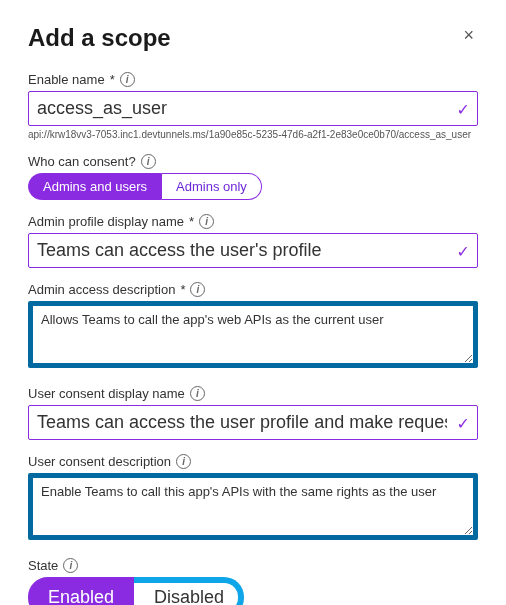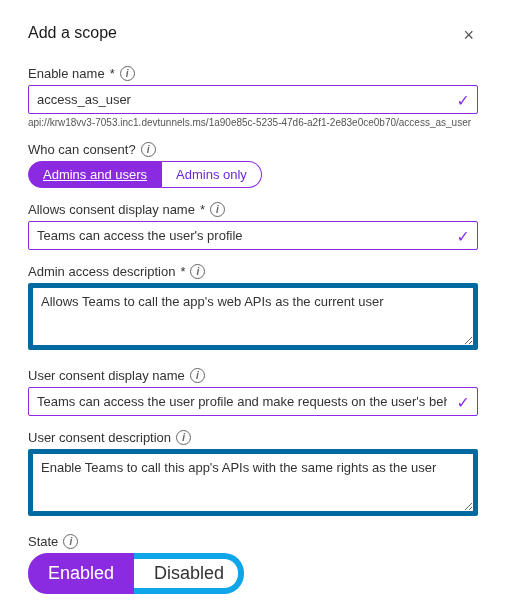--- a/index.html
+++ b/index.html
@@ -20,22 +20,22 @@
       position: relative;
       box-shadow: 0 2px 16px rgba(0,0,0,0.18);
     }
     .dialog-header {
       display: flex;
       justify-content: space-between;
       align-items: flex-start;
       margin-bottom: 20px;
     }
     .dialog-title {
-      font-size: 16px;
-      font-weight: 400;
+      font-size: 24px;
+      font-weight: 700;
       color: #1a1a1a;
     }
     .close-btn {
       background: none;
       border: none;
       font-size: 18px;
       cursor: pointer;
       color: #555;
       line-height: 1;
       padding: 2px 4px;
@@ -66,21 +66,21 @@
       color: #666;
       cursor: pointer;
       font-style: italic;
       font-weight: bold;
     }
     .input-field {
       width: 100%;
       border: 1px solid #8a2be2;
       border-radius: 2px;
       padding: 6px 30px 6px 8px;
-      font-size: 13px;
+      font-size: 18px;
       color: #333;
       outline: none;
       position: relative;
     }
     .input-wrapper {
       position: relative;
     }
     .input-check {
       position: absolute;
       right: 8px;
@@ -108,21 +108,20 @@
       background: #fff;
       color: #6d28d9;
     }
     .consent-btn.active {
       background: #8a2be2;
       color: #fff;
       border-color: #8a2be2;
     }
     .consent-btn:first-child {
       border-radius: 20px 0 0 20px;
-      text-decoration: underline;
     }
     .consent-btn:last-child {
       border-radius: 0 20px 20px 0;
       border-left: none;
     }
     .textarea-field {
       width: 100%;
       border: 5px solid #0369a1;
       border-radius: 2px;
       padding: 6px 8px;
@@ -193,21 +192,21 @@
       <span class="info-icon">i</span>
     </div>
     <div class="consent-buttons">
       <button class="consent-btn active">Admins and users</button>
       <button class="consent-btn">Admins only</button>
     </div>
   </div>
 
   <div class="field-group">
     <div class="field-label">
-      <span>Allows consent display name</span>
+      <span>Admin profile display name</span>
       <span class="required">*</span>
       <span class="info-icon">i</span>
     </div>
     <div class="input-wrapper">
       <input class="input-field" type="text" value="Teams can access the user's profile" style="">
       <span class="input-check">✓</span>
     </div>
   </div>
 
   <div class="field-group">

